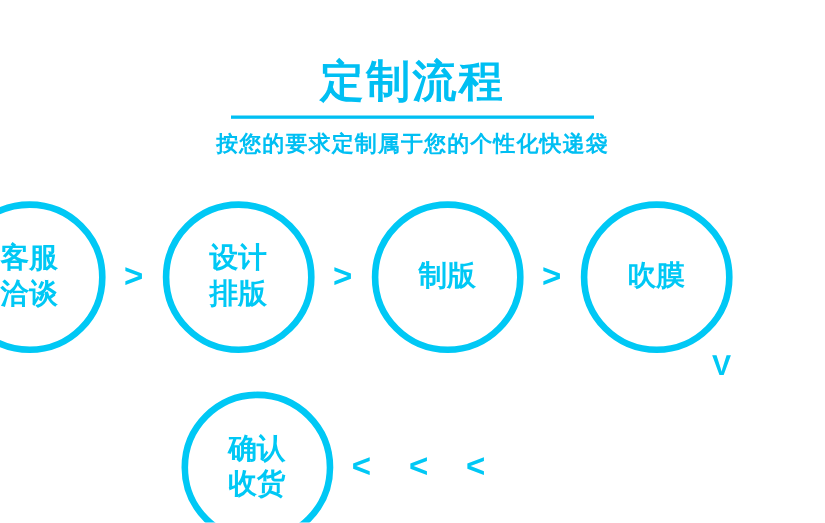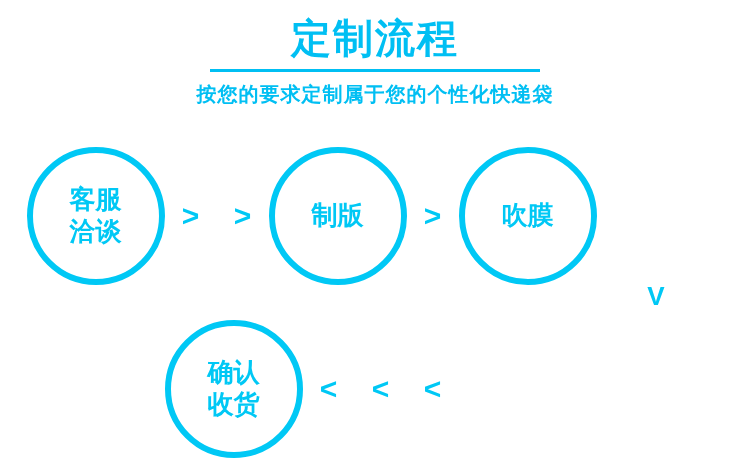--- a/index.html
+++ b/index.html
@@ -16,20 +16,21 @@
   .page {
     position: relative;
     width: 750px;
     height: 475px;
   }
 
   
   .header {
     text-align: center;
     padding-top: 16px;
+    margin-top: 36px;
   }
   .title {
     font-size: 40px;
     font-weight: bold;
     color: #00bff3;
     letter-spacing: 2px;
     line-height: 1.1;
     font-family: "DejaVu Sans", "Liberation Sans", sans-serif;
   }
   .title-rule {
@@ -115,20 +116,24 @@
     <div class="title-rule"></div>
     <div class="subtitle">按您的要求定制属于您的个性化快递袋</div>
   </div>
 
   <div class="row row-1">
     <div class="node">
       <span class="node-label">客服
 洽谈</span>
     </div>
     <div class="connector">&gt;</div>
+    <div class="node">
+      <span class="node-label">设计
+排版</span>
+    </div>
     <div class="connector">&gt;</div>
     <div class="node">
       <span class="node-label">制版</span>
     </div>
     <div class="connector">&gt;</div>
     <div class="node">
       <span class="node-label">吹膜</span>
     </div>
   </div>
 

